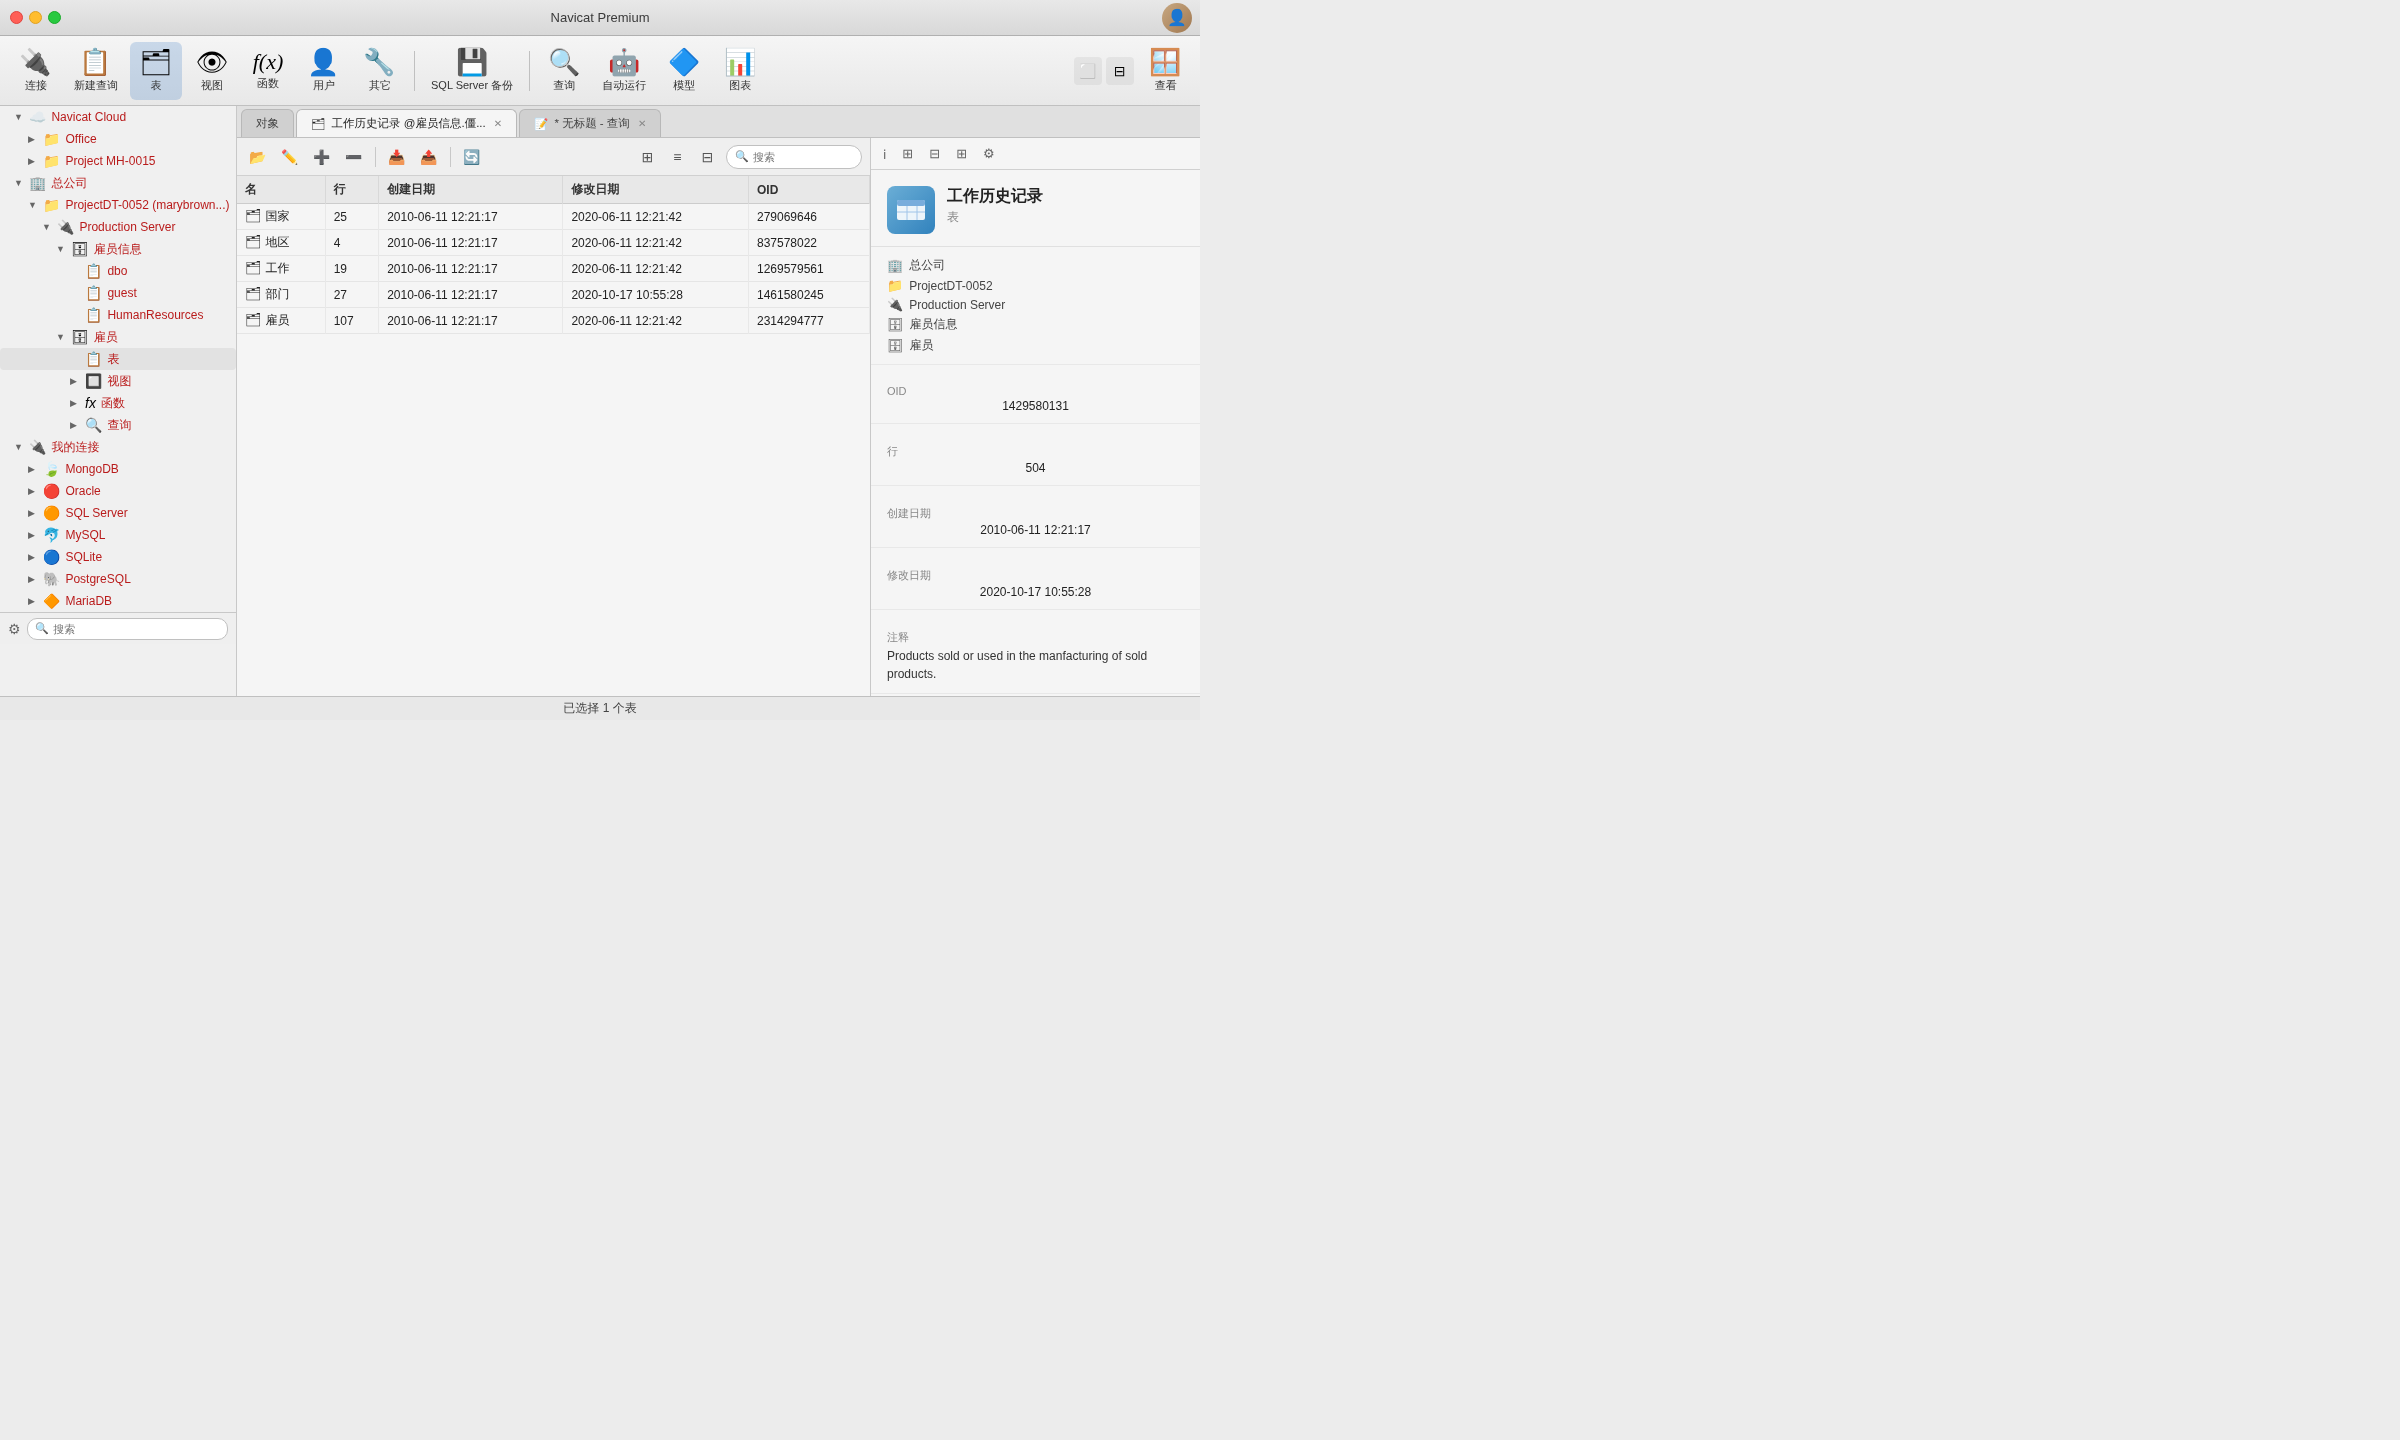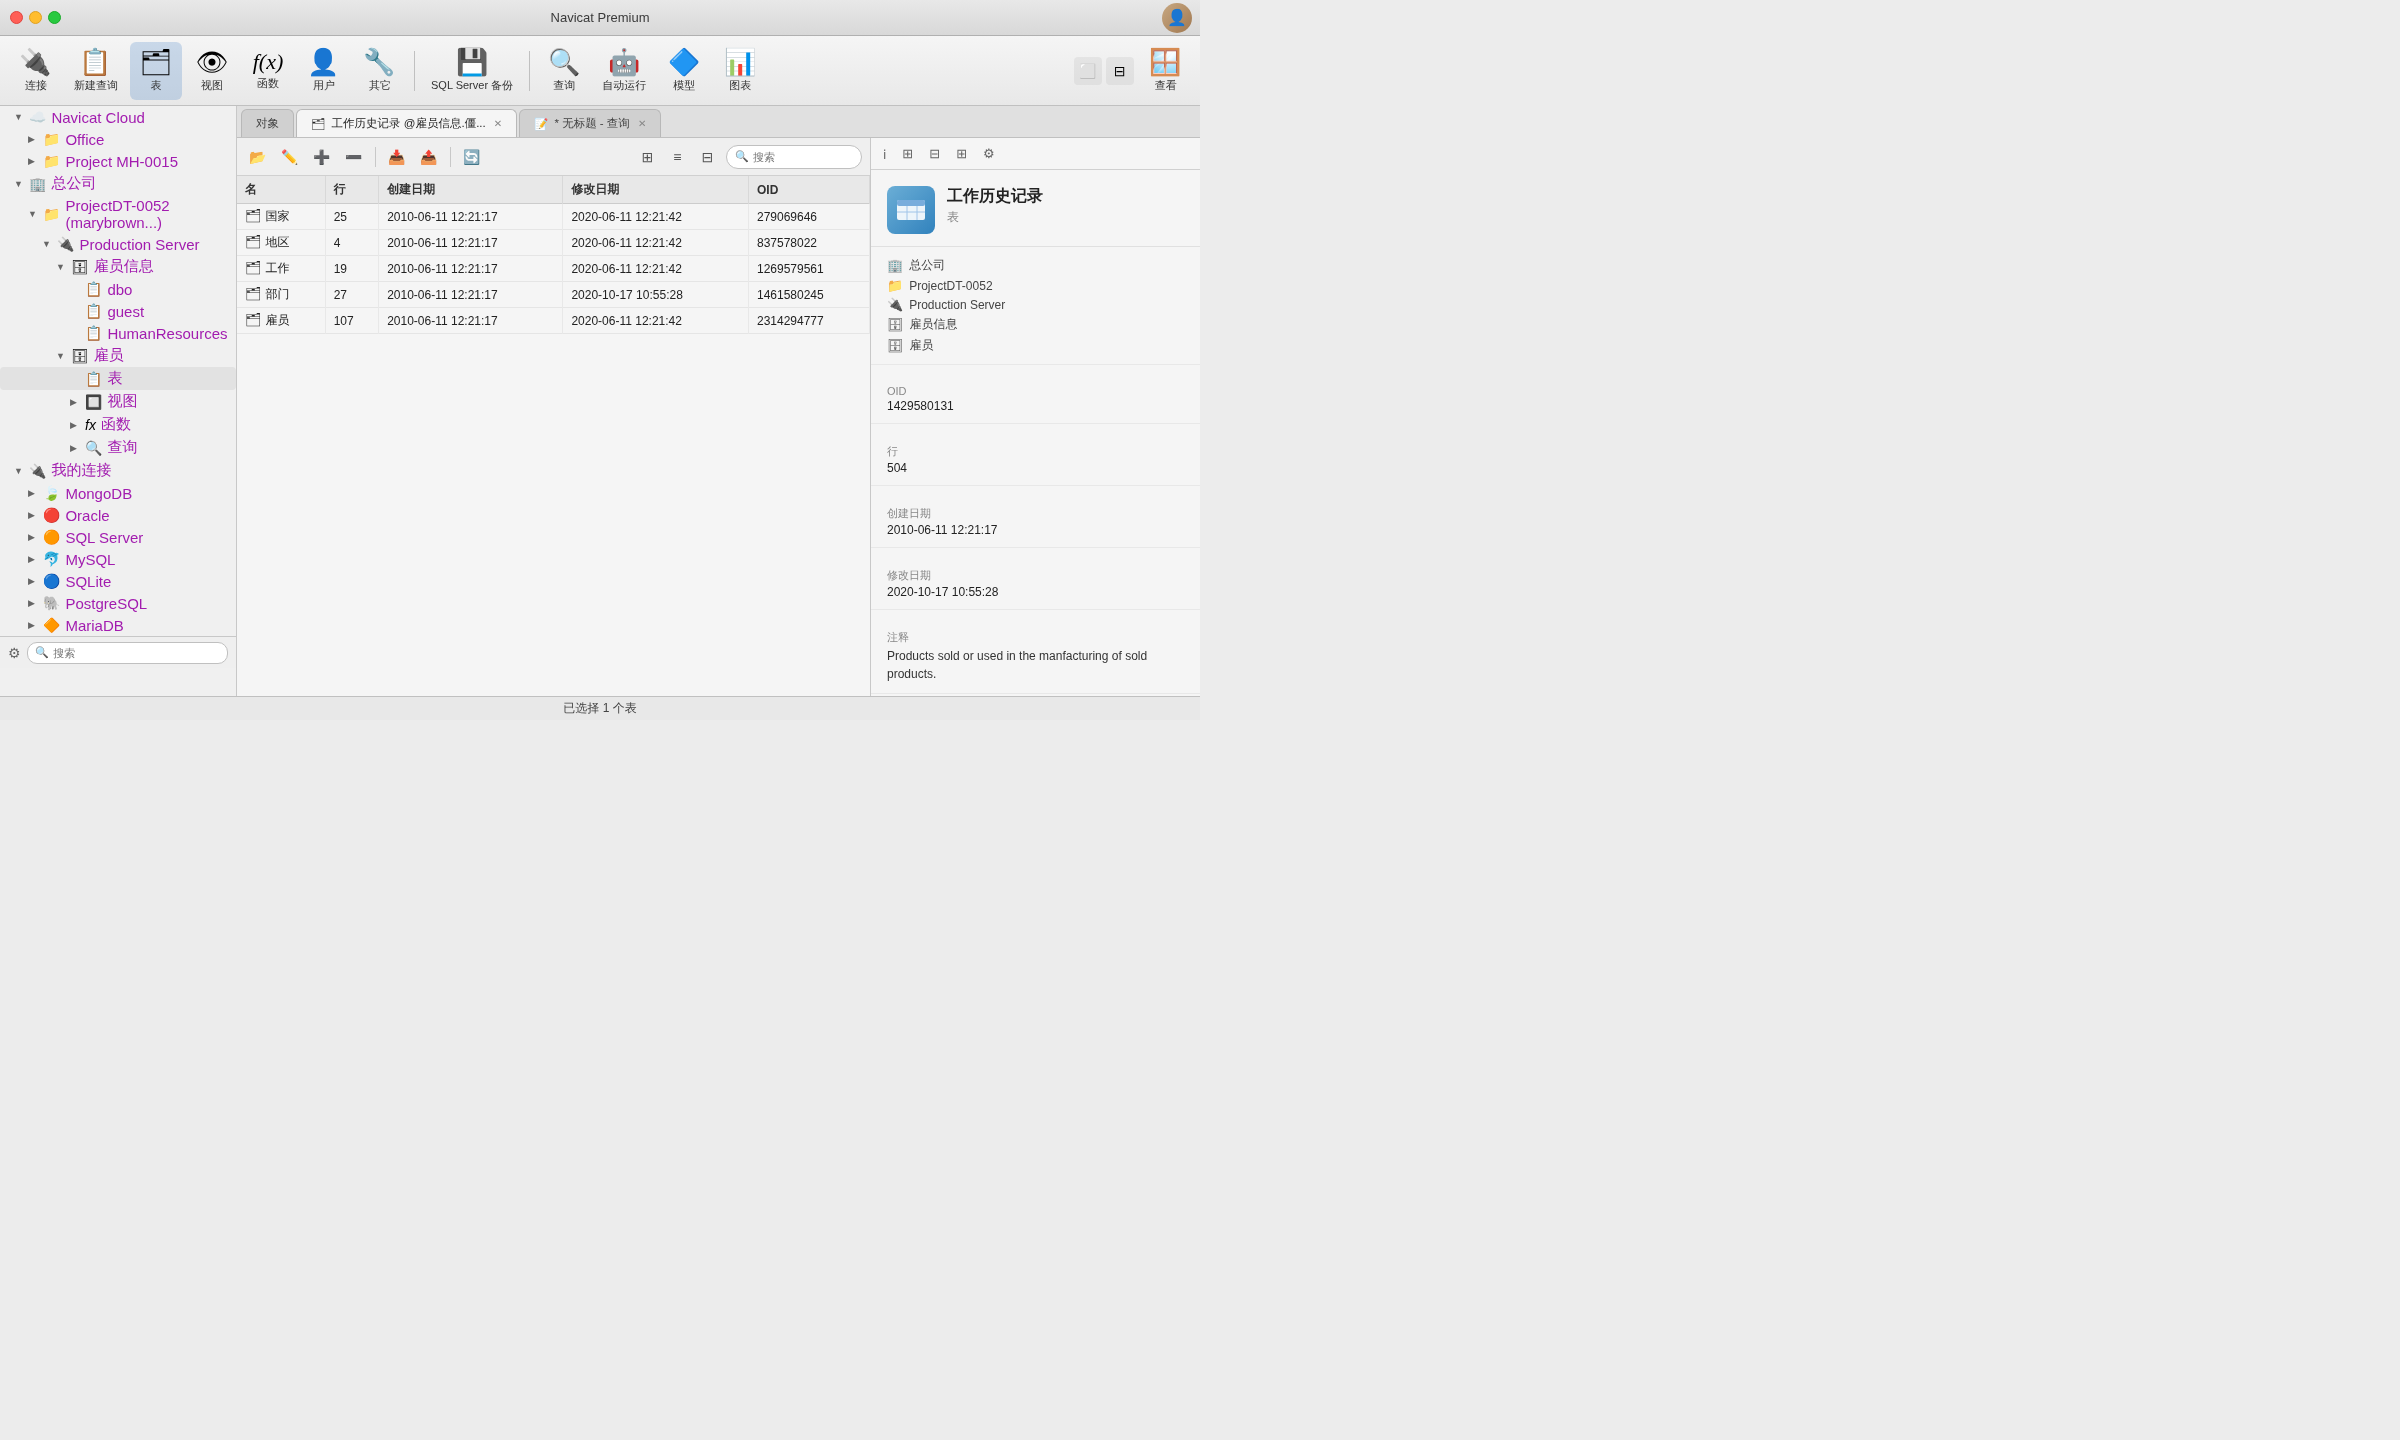--- a/index.html
+++ b/index.html
@@ -25,21 +25,21 @@
     .toolbar-right { display: flex; align-items: center; gap: 8px; }
     .view-toggle { display: flex; gap: 4px; }
     .view-btn { width: 28px; height: 28px; display: flex; align-items: center; justify-content: center; border-radius: 4px; cursor: pointer; background: rgba(0,0,0,0.05); font-size: 14px; }
 
     
     .main { display: flex; height: calc(720px - 36px - 70px - 24px); }
 
     
     .sidebar { width: 237px; background: #f0f0f0; border-right: 1px solid #c8c8c8; overflow-y: auto; flex-shrink: 0; }
     .sidebar-item { display: flex; align-items: center; gap: 5px; padding: 2px 4px; cursor: pointer; border-radius: 4px; min-height: 22px; }
-    .item-label { font-size: 15px; color: #a21caf; }
+    .item-label { font-size: 12px; color: #b91c1c; }
     .expand-arrow { font-size: 9px; color: #666; width: 10px; flex-shrink: 0; }
     .indent1 { padding-left: 14px; }
     .indent2 { padding-left: 28px; }
     .indent3 { padding-left: 42px; }
     .indent4 { padding-left: 56px; }
     .indent5 { padding-left: 70px; }
     .icon-sm { font-size: 14px; flex-shrink: 0; }
     .sidebar-section-bg { background: #e2e2e2; }
 
     
@@ -77,21 +77,21 @@
     .panel-header { padding: 16px 16px 12px; display: flex; align-items: flex-start; gap: 12px; border-bottom: 1px solid #e0e0e0; }
     .panel-icon { width: 48px; height: 48px; background: linear-gradient(135deg, #6baed6 0%, #3182bd 100%); border-radius: 8px; display: flex; align-items: center; justify-content: center; font-size: 24px; flex-shrink: 0; }
     .panel-title { font-size: 16px; font-weight: 600; color: #222; }
     .panel-subtitle { font-size: 12px; color: #888; margin-top: 2px; }
     .panel-section { padding: 10px 16px; border-bottom: 1px solid #e8e8e8; }
     .panel-breadcrumb { display: flex; flex-direction: column; gap: 4px; }
     .breadcrumb-item { display: flex; align-items: center; gap: 6px; font-size: 12px; color: #444; }
     .breadcrumb-icon { font-size: 13px; }
     .panel-field { margin-top: 10px; }
     .field-label { font-size: 11px; color: #888; font-weight: 500; margin-bottom: 2px; }
-    .field-value { font-size: 12px; color: #222; }
+    .field-value { font-size: 12px; color: #222; text-align: center; }
     .comment-text { font-size: 12px; color: #333; line-height: 1.5; }
 
     
     .statusbar { height: 24px; background: #e8e8e8; border-top: 1px solid #c0c0c0; display: flex; align-items: center; justify-content: space-between; padding: 0 12px; }
     .status-text { font-size: 12px; color: #444; }
 
     
     .sidebar-bottom { height: 32px; border-top: 1px solid #c8c8c8; display: flex; align-items: center; padding: 0 8px; gap: 6px; background: #efefef; }
     .sidebar-search { display: flex; align-items: center; border: 1px solid #c0c0c0; border-radius: 10px; padding: 2px 8px; background: white; gap: 4px; flex: 1; height: 22px; }
     .sidebar-search input { border: none; outline: none; font-size: 11px; flex: 1; background: transparent; }

